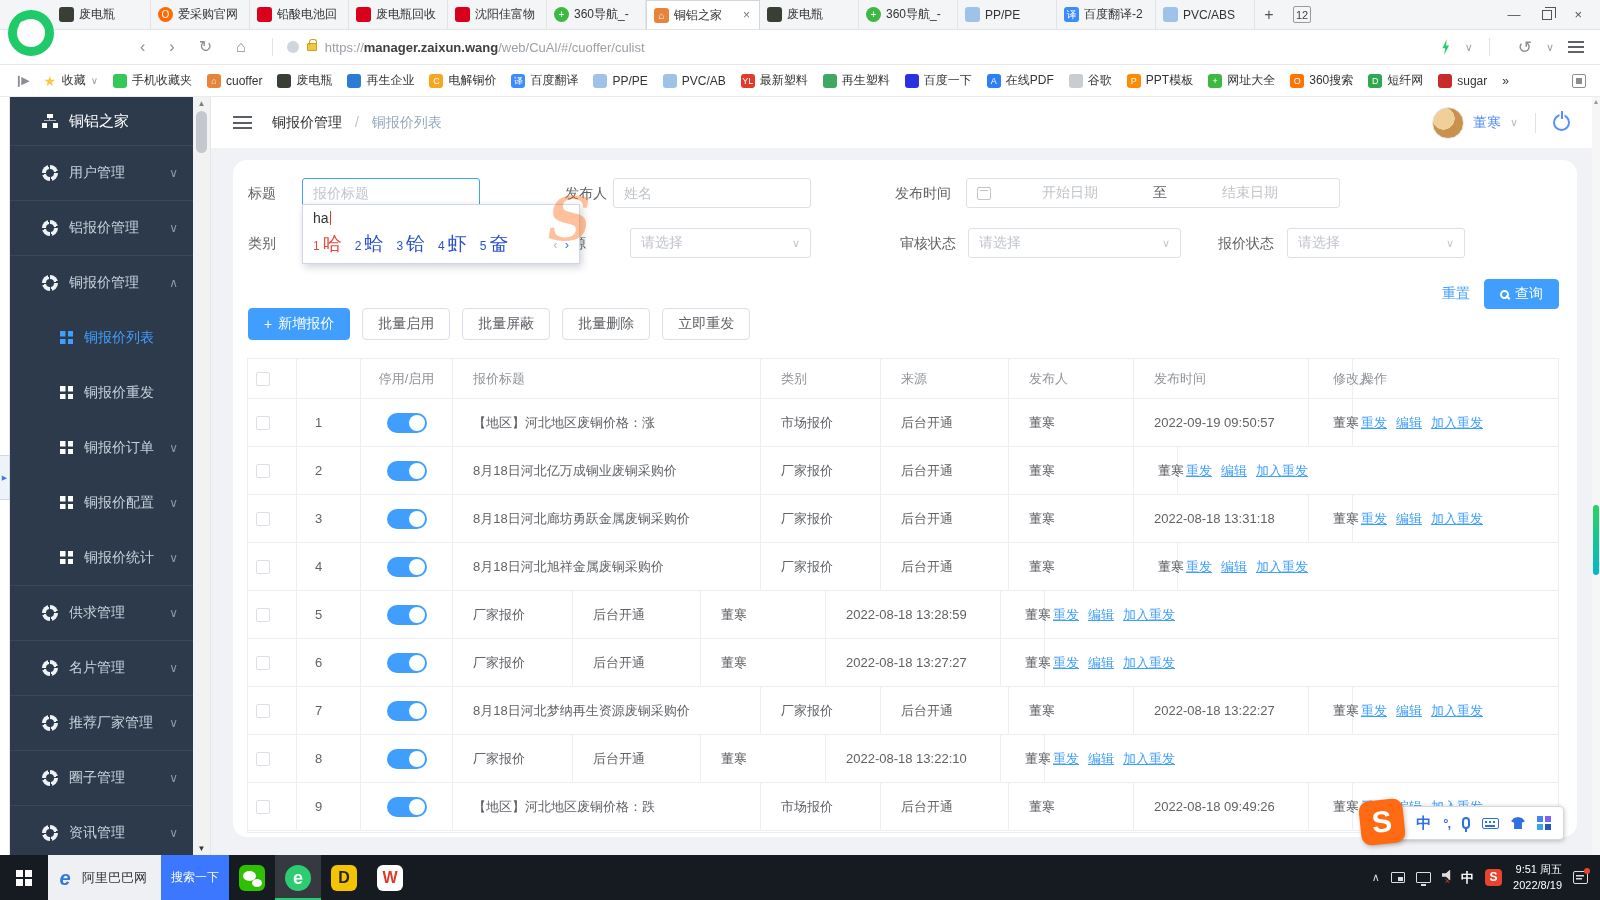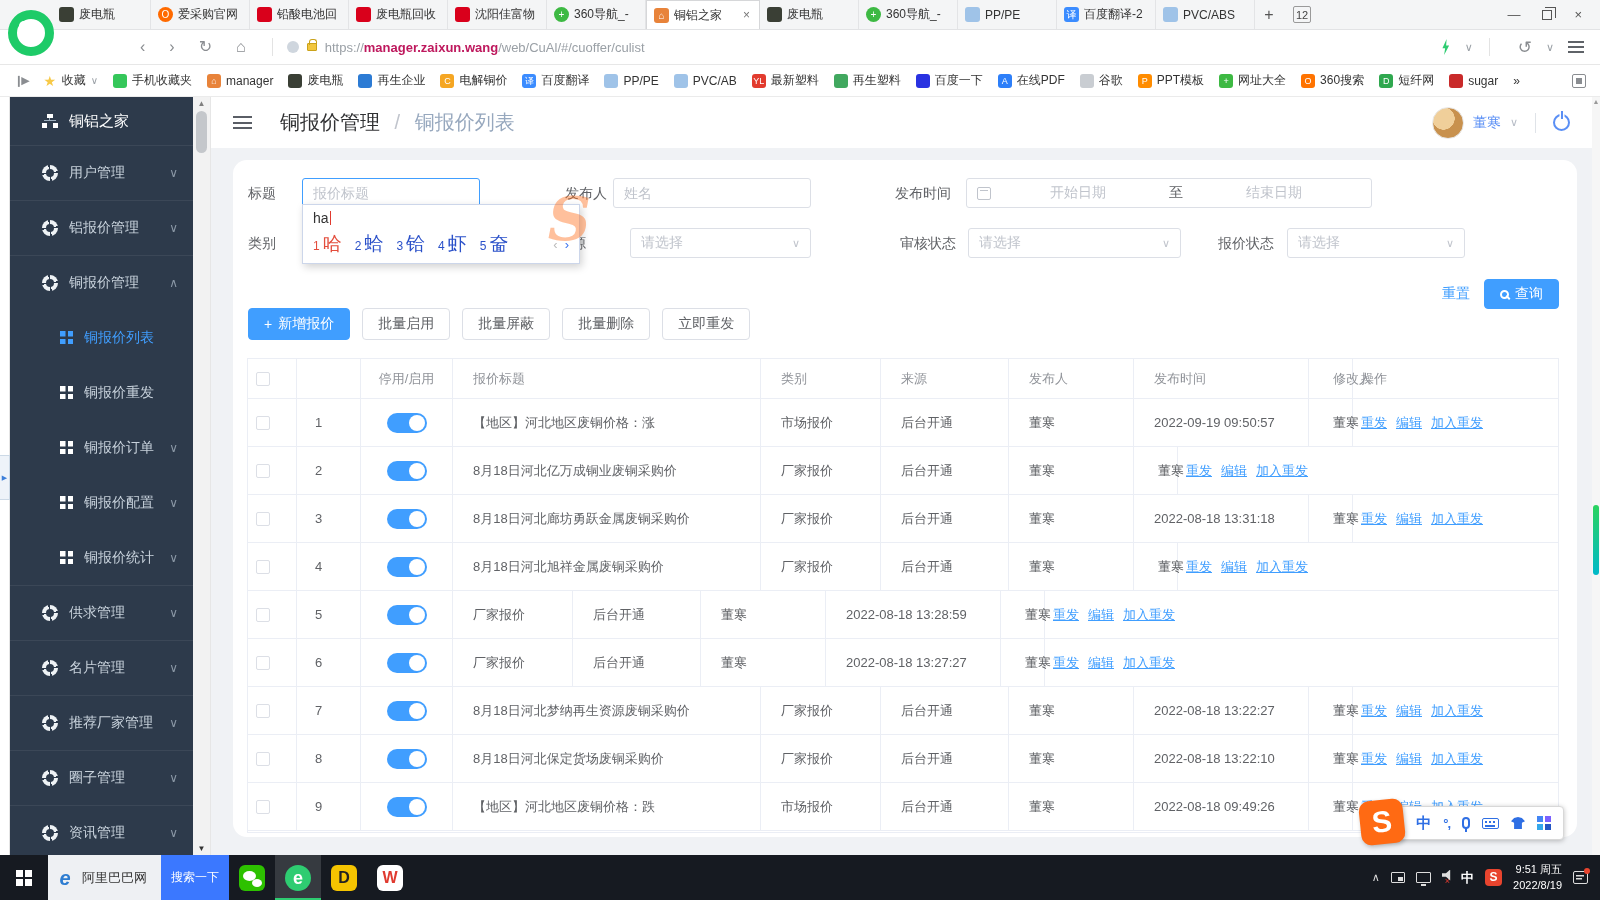--- a/index.html
+++ b/index.html
@@ -30,21 +30,21 @@
   .win-restore::before{content:"";position:absolute;left:2px;top:-4px;width:10px;height:10px;border:1px solid #555;border-left:none;border-bottom:none}
 
   
   .addressbar{position:absolute;top:30px;left:0;right:0;height:35px;background:#fff;border-bottom:1px solid #e7e7e7;display:flex;align-items:center;padding-left:140px;font-size:13px}
   .nav-ico{color:#8a8d91;font-size:16px;margin-right:24px;line-height:1}
   .ab-divider{width:1px;height:18px;background:#e3e3e3;margin:0 14px 0 2px}
   .site-shield{width:12px;height:12px;border-radius:50%;background:#cfd6de;margin-right:8px}
   .site-lock{width:10px;height:8px;border:1px solid #caa21a;background:#f2c63d;border-radius:1px;position:relative;margin-right:8px}
   .site-lock::before{content:"";position:absolute;left:1px;top:-5px;width:6px;height:5px;border:1px solid #caa21a;border-bottom:none;border-radius:3px 3px 0 0}
   .url{color:#9aa0a6}
-  .url b{color:#be185d;font-weight:bold}
+  .url b{color:#404040;font-weight:bold}
   .ab-right{margin-left:auto;display:flex;align-items:center;gap:14px;padding-right:16px;color:#8a8d91}
   .bolt{width:10px;height:16px;background:#2ecc71;clip-path:polygon(60% 0,18% 58%,45% 58%,35% 100%,85% 40%,55% 40%)}
   .chev-sm{font-size:11px;color:#9aa0a6}
   .menu-bars{width:16px;height:12px;border-top:2px solid #5f6368;border-bottom:2px solid #5f6368;position:relative}
   .menu-bars::before{content:"";position:absolute;left:0;right:0;top:3px;height:2px;background:#5f6368}
 
   
   .bookmarksbar{position:absolute;top:65px;left:0;right:0;height:32px;background:#fff;border-bottom:1px solid #ebebeb;display:flex;align-items:center;gap:15px;padding:0 14px;font-size:12px;color:#333}
   .bm-toggle{color:#8a8d91;font-size:11px;letter-spacing:-2px}
   .bm{display:flex;align-items:center;gap:5px;white-space:nowrap}
@@ -100,21 +100,21 @@
   .side-scroll{width:18px;background:#f2f2f2;border-right:1px solid #e6e6e6;position:relative;flex:none;color:#7f7f7f;font-size:8px;text-align:center}
   .ss-up{position:absolute;top:2px;left:0;right:0}
   .ss-down{position:absolute;bottom:2px;left:0;right:0;color:#333}
   .ss-thumb{position:absolute;top:14px;left:3px;width:11px;height:42px;background:#c4c7cb;border-radius:6px}
 
   
   .main{flex:1;background:#f0f2f5;display:flex;flex-direction:column;overflow:hidden}
   .topbar{height:51px;background:#fff;display:flex;align-items:center;padding:0 22px;flex:none}
   .hamburger{width:19px;height:13px;border-top:2px solid #5a5e66;border-bottom:2px solid #5a5e66;position:relative}
   .hamburger::before{content:"";position:absolute;left:0;right:0;top:3.5px;height:2px;background:#5a5e66}
-  .breadcrumb{margin-left:28px;font-size:20px;color:#303133}
+  .breadcrumb{margin-left:20px;font-size:14px;color:#303133}
   .breadcrumb .sep{color:#c0c4cc;margin:0 9px}
   .breadcrumb .cur{color:#97a8be}
   .user{margin-left:auto;display:flex;align-items:center;gap:9px}
   .avatar{width:32px;height:32px;border-radius:50%;background:radial-gradient(circle at 35% 35%,#f0cf9a 0 40%,#c8914e 41% 100%);border:1px solid #e8e8e8}
   .uname{color:#5a8ff5;font-size:14px}
   .u-chev{color:#b6bcc6;font-size:11px}
   .u-div{width:1px;height:20px;background:#dfe3e8;margin:0 8px}
   .power{width:17px;height:17px;border:2px solid #5a8ff5;border-radius:50%;position:relative}
   .power::after{content:"";position:absolute;left:5.5px;top:-5px;width:2px;height:8px;background:#5a8ff5;box-shadow:0 0 0 1.5px #fff}
 
@@ -358,21 +358,21 @@
         </span>
 
         <span class="bm">
           <span class="ico" style="background: rgb(53, 199, 90);"></span>
           <span>手机收藏夹</span>
 
         </span>
 
         <span class="bm">
           <span class="ico" style="background: rgb(232, 131, 58);">⌂</span>
-          <span>manager</span>
+          <span>cuoffer</span>
 
         </span>
 
         <span class="bm">
           <span class="ico" style="background: rgb(58, 63, 53);"></span>
           <span>废电瓶</span>
 
         </span>
 
         <span class="bm">
@@ -613,21 +613,21 @@
       </div>
 
       <div class="content">
         <div class="card">
 
           <span class="f-label" style="left:15px;top:25px">标题</span>
           <input class="f-input focus" style="left: 69px; top: 18px; width: 178px;" placeholder="报价标题">
           <span class="f-label" style="left:332px;top:25px">发布人</span>
           <input class="f-input" style="left: 380px; top: 18px; width: 198px;" placeholder="姓名">
           <span class="f-label" style="left:662px;top:25px">发布时间</span>
-          <span class="dr" style="left:733px;top:18px;width:406px">
+          <span class="dr" style="left:733px;top:18px;width:374px">
             <span class="cal"></span>
             <span class="ph">开始日期</span>
             <span class="to">至</span>
             <span class="ph">结束日期</span>
           </span>
 
           <span class="f-label" style="left:15px;top:75px">类别</span>
           <span class="sel" style="left:69px;top:68px;width:193px">
             <span class="ph">请选择</span>
               <span class="car">∨</span>
@@ -828,21 +828,20 @@
                 </div>
 
                 <div class="tr">
                   <div class="td c0">
                     <span class="cb"></span>
                   </div>
                   <div class="td c1">8</div>
                   <div class="td c2">
                     <span class="switch"></span>
                   </div>
-                  <div class="td c3">8月18日河北保定货场废铜采购价</div>
                   <div class="td c4">厂家报价</div>
                   <div class="td c5">后台开通</div>
                   <div class="td c6">董寒</div>
                   <div class="td c7">2022-08-18 13:22:10</div>
                   <div class="td c8">董寒</div>
                   <div class="td c9 ops">
                     <a href="#">重发</a>
                     <a href="#">编辑</a>
                     <a href="#">加入重发</a>
                   </div>

